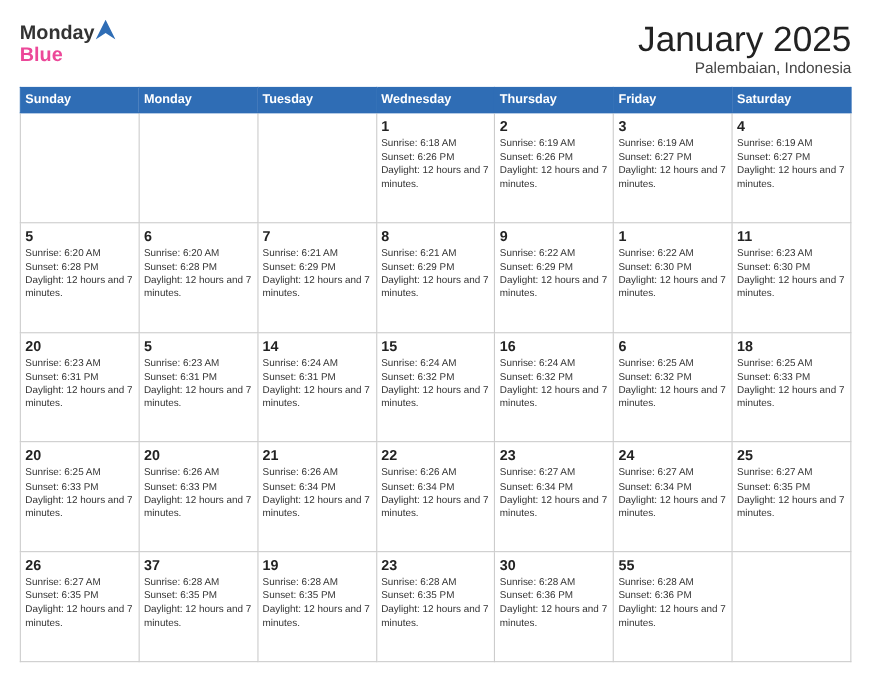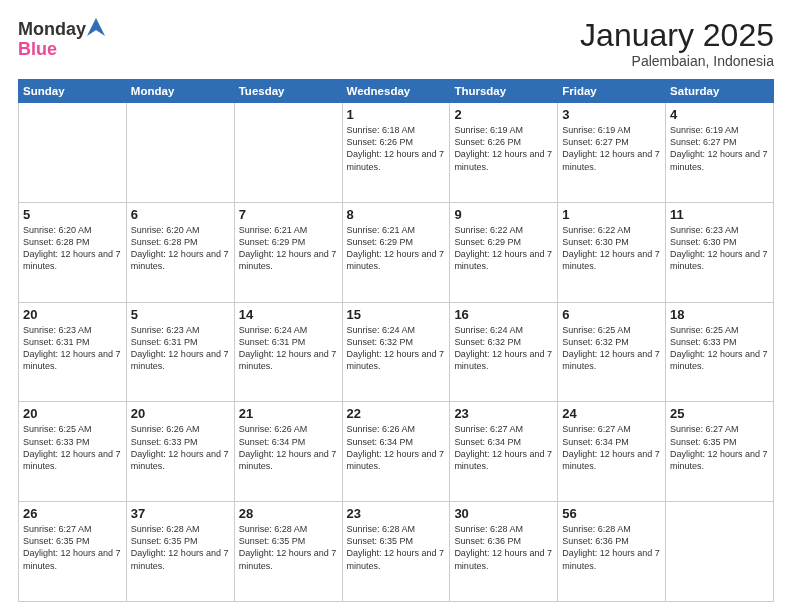--- a/index.html
+++ b/index.html
@@ -350,21 +350,21 @@
       </td>
           <td>
         <span class="day-number">37</span>
         <div class="day-info">
           <span>Sunrise: 6:28 AM</span><br>
           <span>Sunset: 6:35 PM</span><br>
           <span>Daylight: 12 hours and 7 minutes.</span>
         </div>
       </td>
           <td>
-        <span class="day-number">28</span>
+        <span class="day-number">19</span>
         <div class="day-info">
           <span>Sunrise: 6:28 AM</span><br>
           <span>Sunset: 6:35 PM</span><br>
           <span>Daylight: 12 hours and 7 minutes.</span>
         </div>
       </td>
           <td>
         <span class="day-number">23</span>
         <div class="day-info">
           <span>Sunrise: 6:28 AM</span><br>
@@ -374,21 +374,21 @@
       </td>
           <td>
         <span class="day-number">30</span>
         <div class="day-info">
           <span>Sunrise: 6:28 AM</span><br>
           <span>Sunset: 6:36 PM</span><br>
           <span>Daylight: 12 hours and 7 minutes.</span>
         </div>
       </td>
           <td>
-        <span class="day-number">56</span>
+        <span class="day-number">55</span>
         <div class="day-info">
           <span>Sunrise: 6:28 AM</span><br>
           <span>Sunset: 6:36 PM</span><br>
           <span>Daylight: 12 hours and 7 minutes.</span>
         </div>
       </td>
           <td class="empty"></td>
         </tr>
       </tbody>
   </table>

